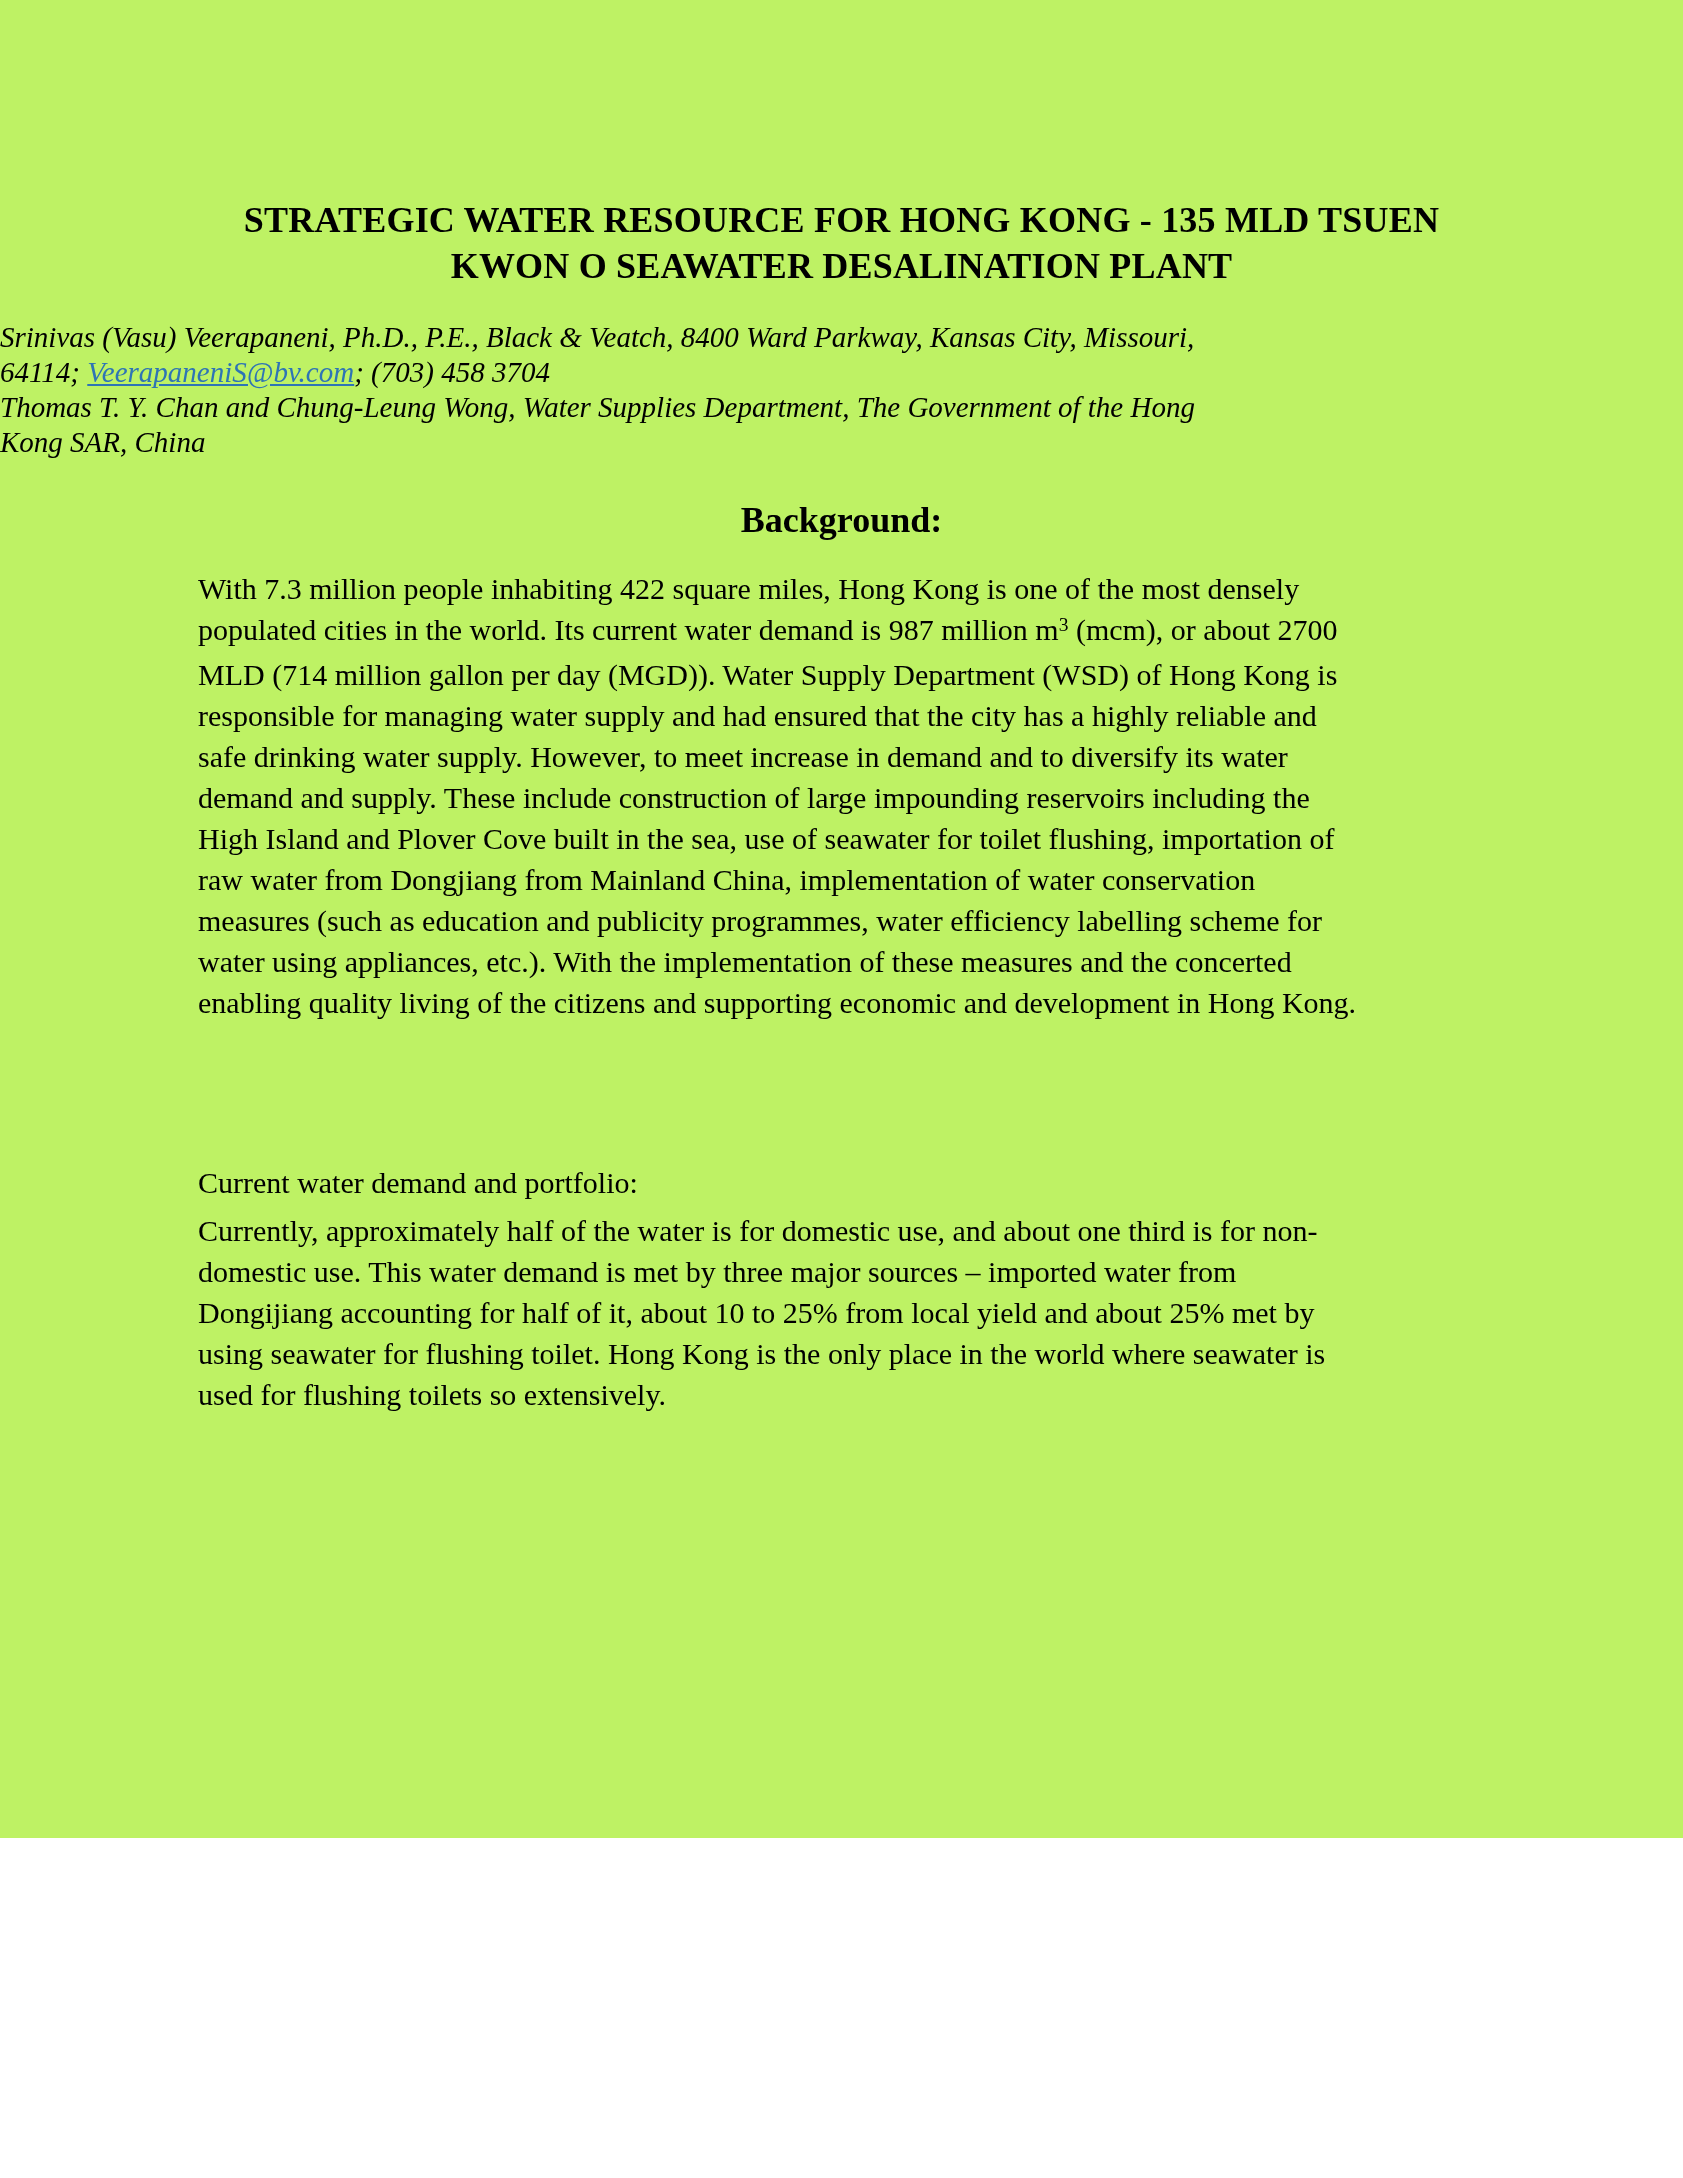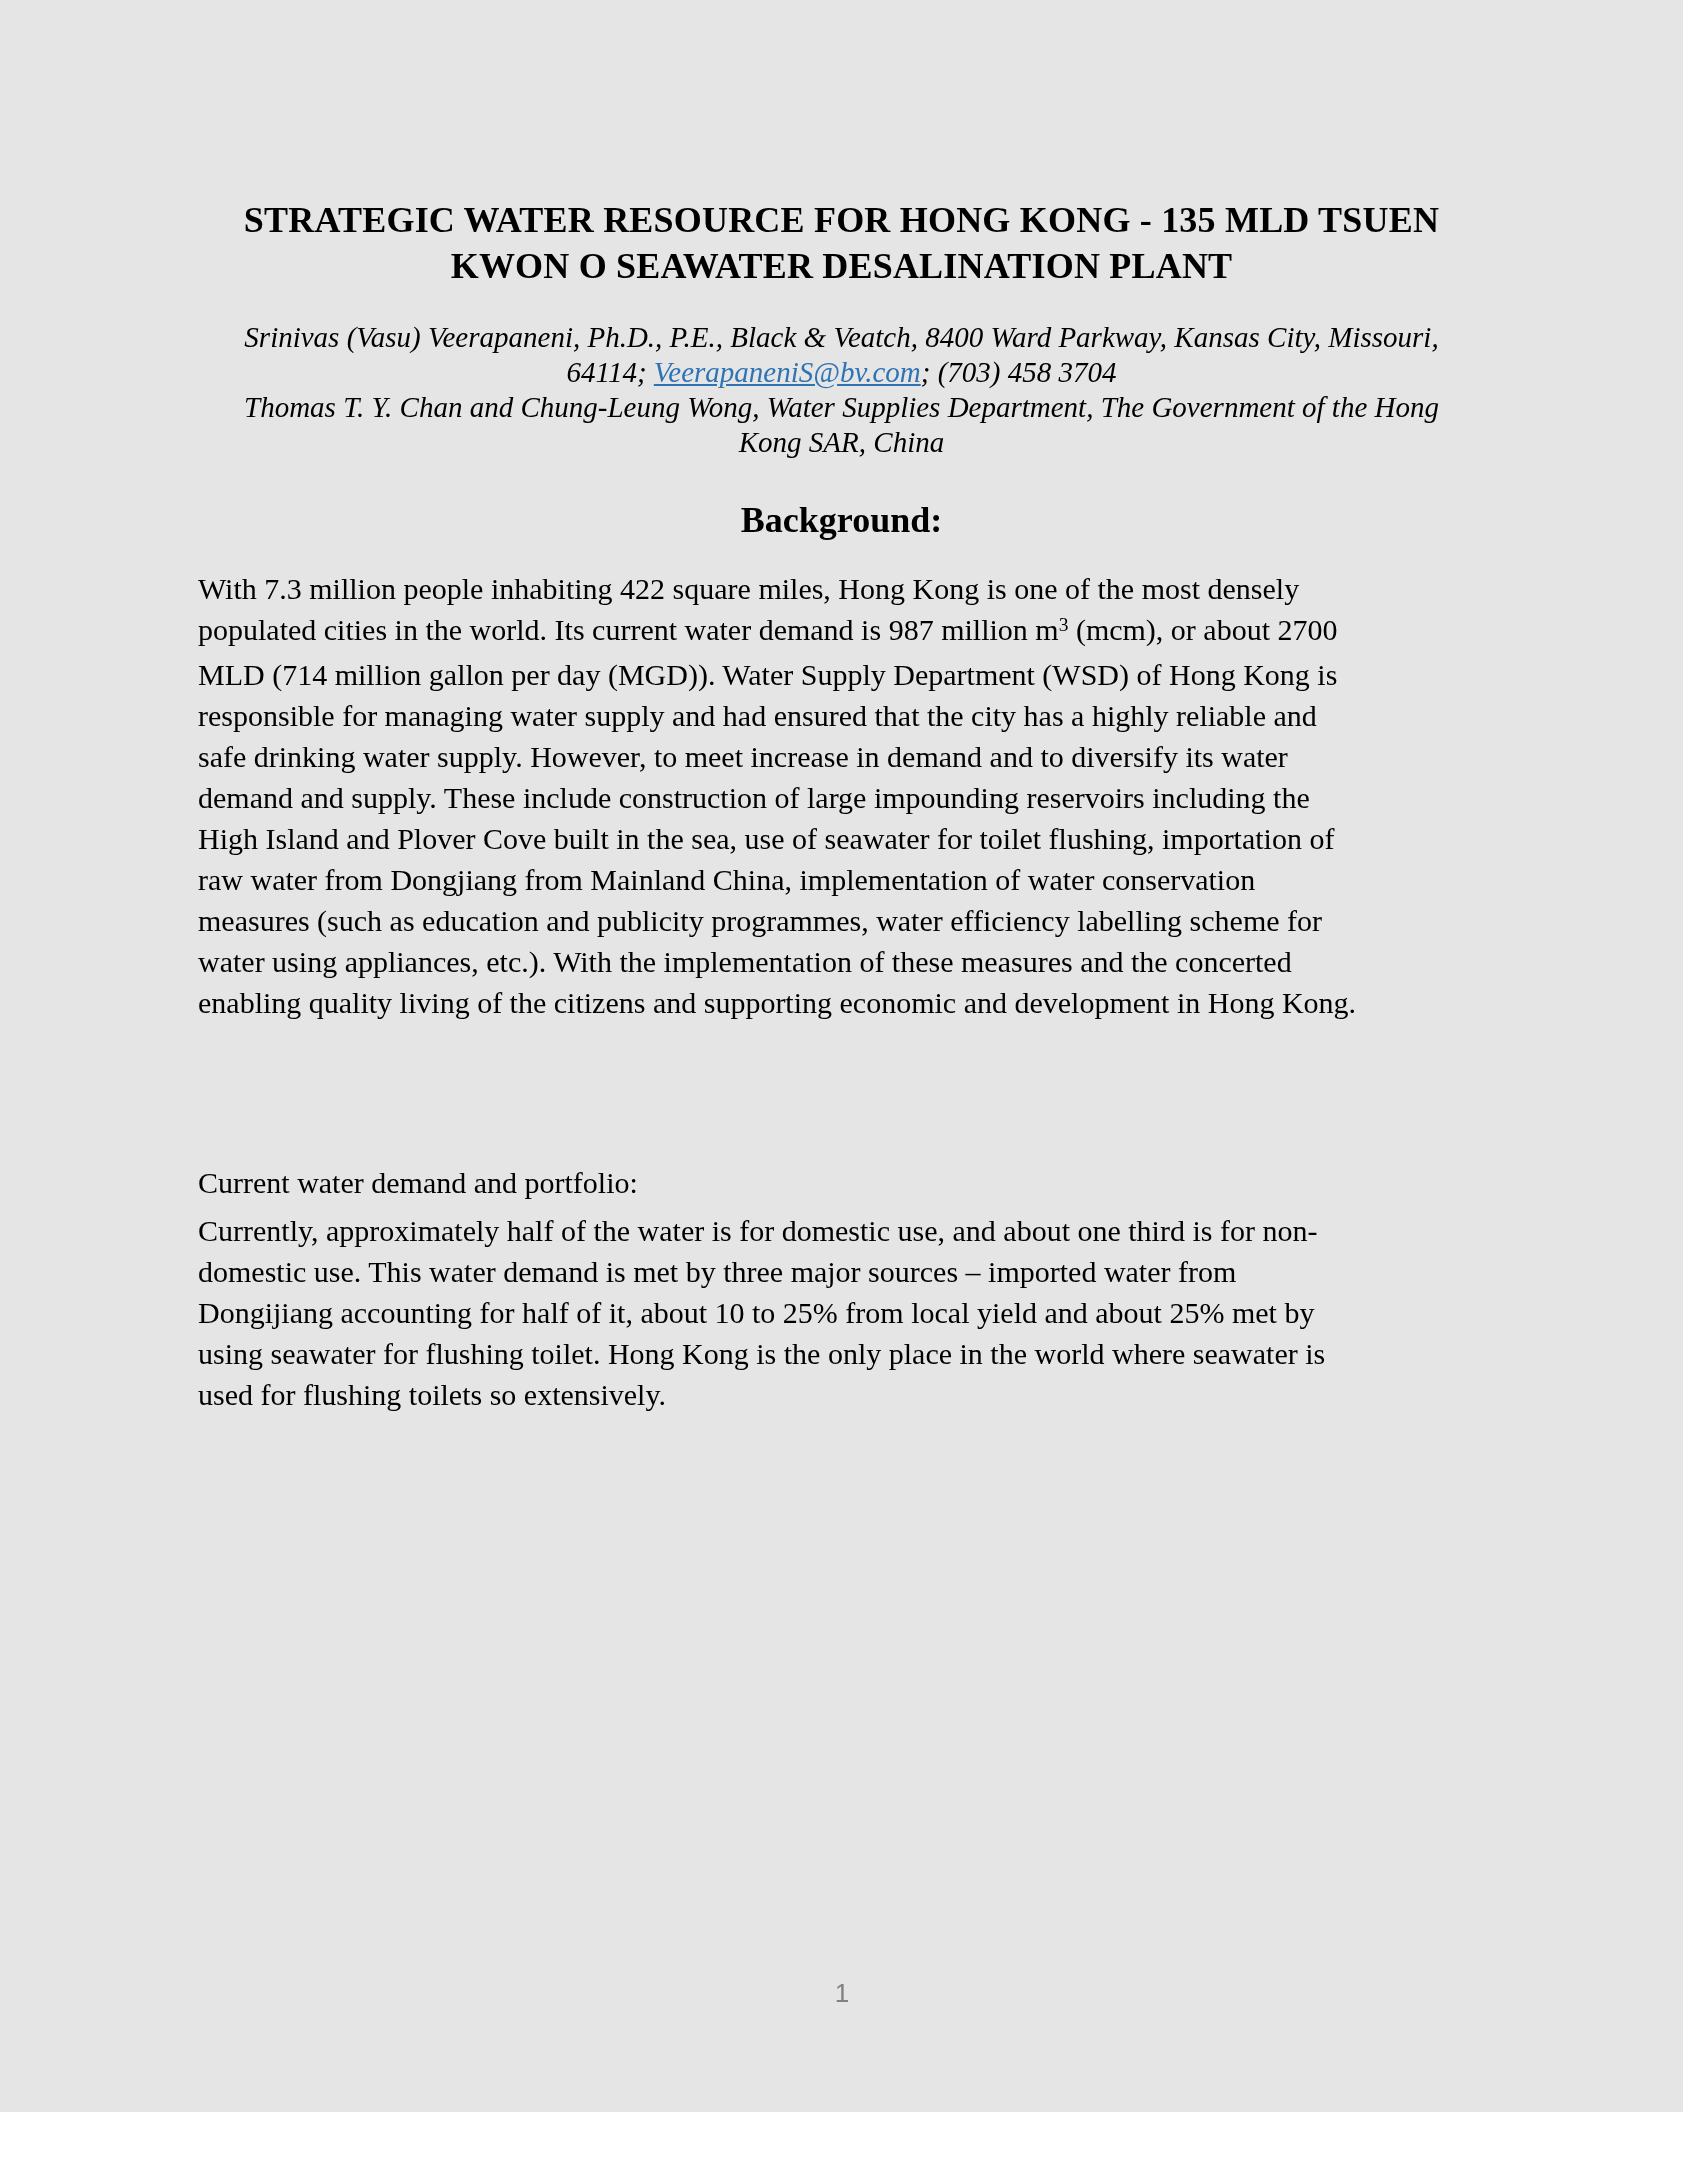--- a/index.html
+++ b/index.html
@@ -1,35 +1,35 @@
 <!DOCTYPE html>
 <html><head>
 <meta charset="utf-8">
 <style>
   html,body{margin:0;padding:0;background:#ffffff;}
   #page{
     position:relative;
     width:1683px;
-    height:2112px;
-    background:#e5e5e5;
+    height:1838px;
+    background:#bef264;
     font-family:"Liberation Serif", serif;
     color:#000000;
     overflow:hidden;
   }
   .title{
     position:absolute; left:0; right:0; top:197px;
     text-align:center;
     font-weight:bold;
     font-size:36px;
     line-height:46px;
     letter-spacing:0.2px;
   }
   .authors{
     position:absolute; left:0; right:0; top:320px;
-    text-align:center;
+    text-align:left;
     font-style:italic;
     font-size:29px;
     line-height:35px;
   }
   .authors a.doclink{
     color:#2E74B5;
     text-decoration:underline;
     text-decoration-color:#2E74B5;
     cursor:pointer;
   }

